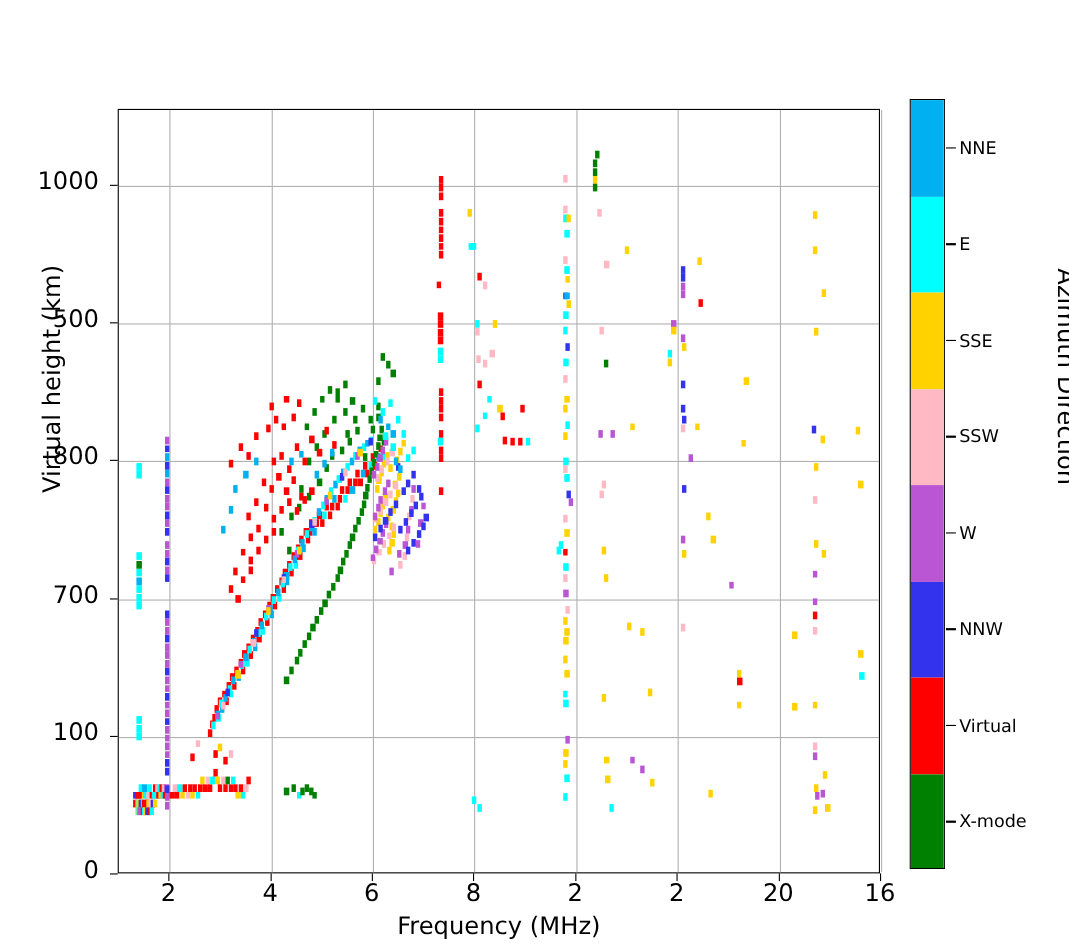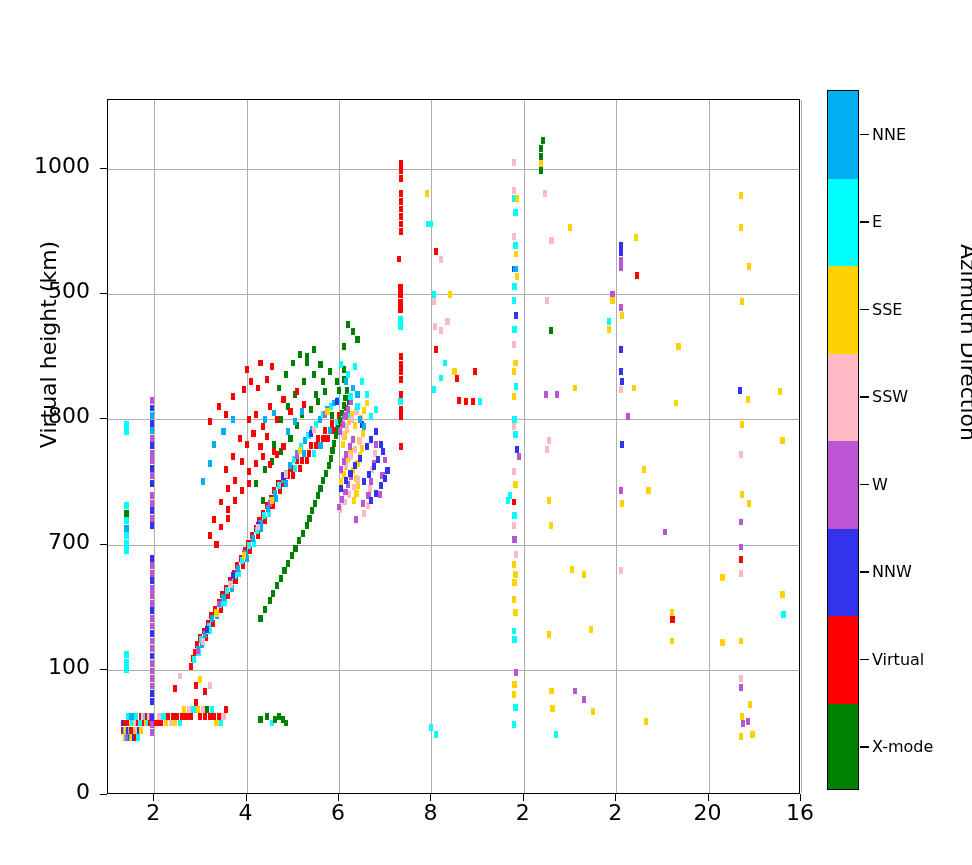--- a/index.html
+++ b/index.html
@@ -793,20 +793,21 @@
       <div class="ytick" style="top: 543.55px;"></div>
       <div class="ytlab" style="top: 528.55px; left: 10px;">700</div>
       <div class="ytick" style="top: 418.324px;"></div>
       <div class="ytlab" style="top: 403.324px; left: 10px;">800</div>
       <div class="ytick" style="top: 293.099px;"></div>
       <div class="ytlab" style="top: 278.099px; left: 10px;">500</div>
       <div class="ytick" style="top: 167.874px;"></div>
       <div class="ytlab" style="top: 152.874px; left: 10px;">1000</div>
     </div>
 
+  <div id="xlabel">Frequency (MHz)</div>
   <div id="ylabel">Virtual height (km)</div>
 
   <div id="cbar">
       <div class="cseg" style="height: 87.5px; background: rgb(0, 176, 240);"></div>
       <div class="cseg" style="height: 87.5px; background: rgb(0, 255, 255);"></div>
       <div class="cseg" style="height: 87.5px; background: rgb(255, 210, 0);"></div>
       <div class="cseg" style="height: 87.5px; background: rgb(255, 185, 196);"></div>
       <div class="cseg" style="height: 87.5px; background: rgb(186, 85, 211);"></div>
       <div class="cseg" style="height: 87.5px; background: rgb(51, 51, 238);"></div>
       <div class="cseg" style="height: 87.5px; background: rgb(255, 0, 0);"></div>

